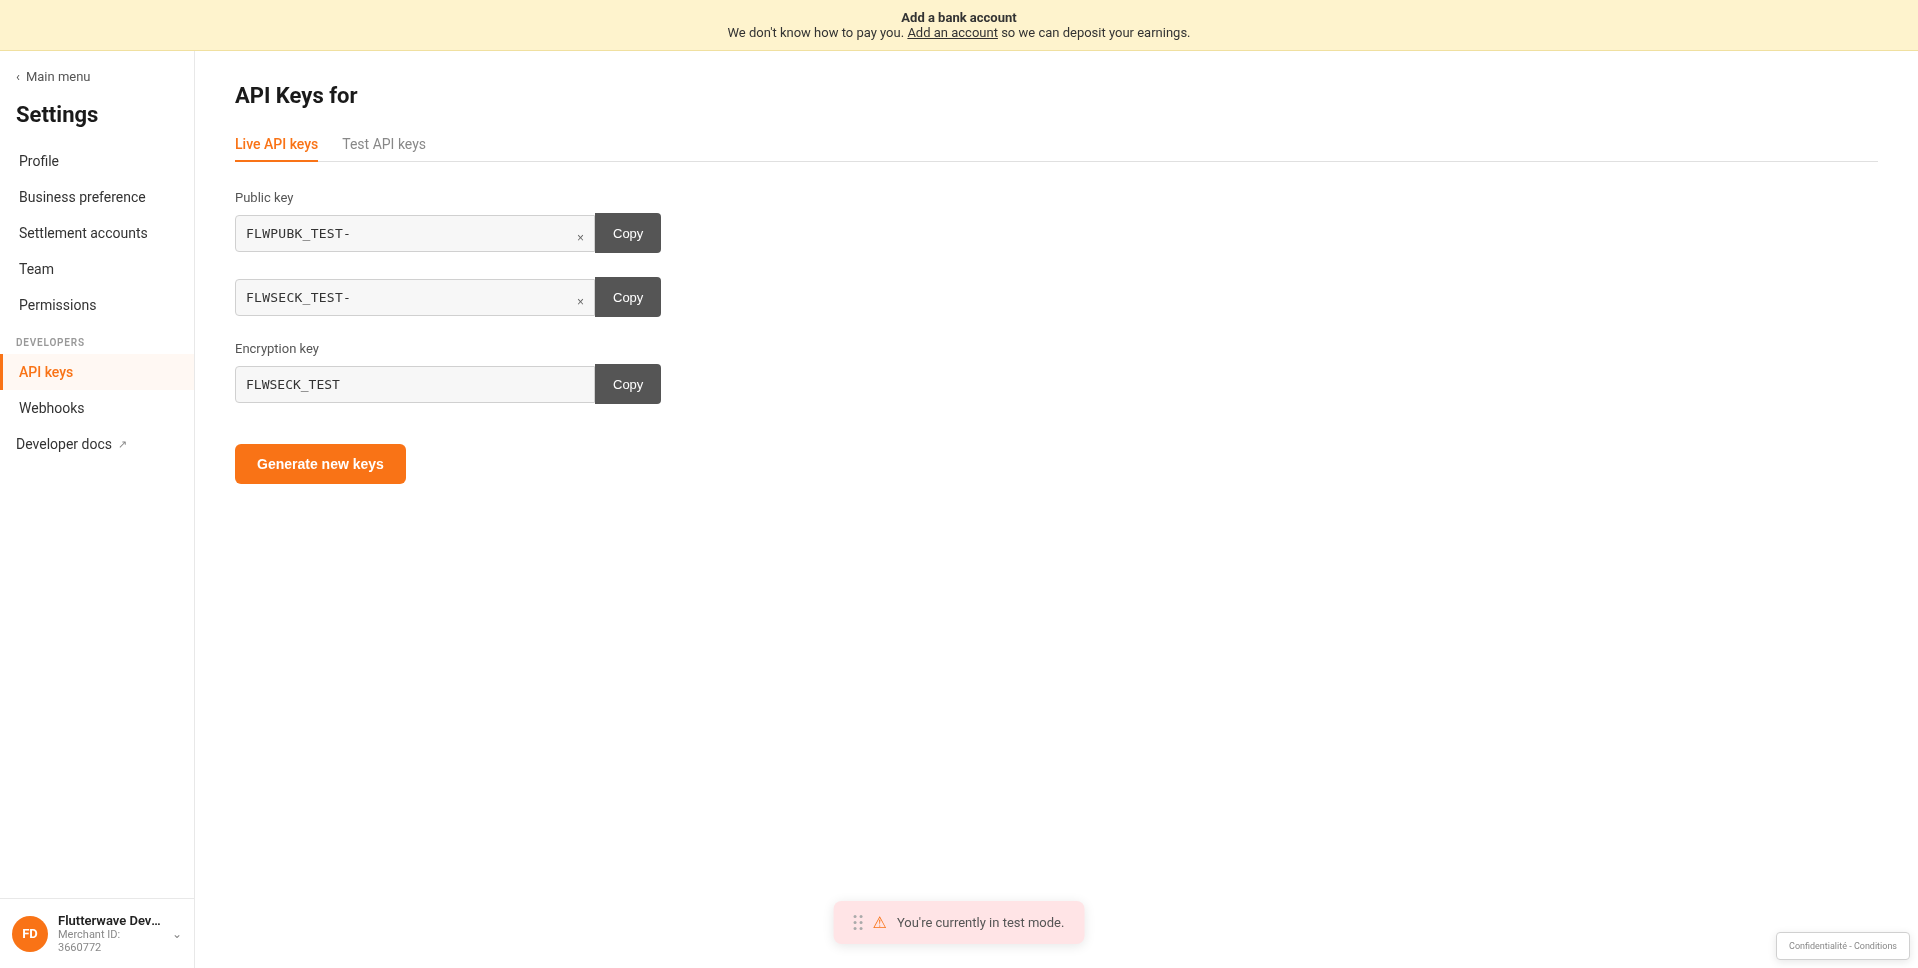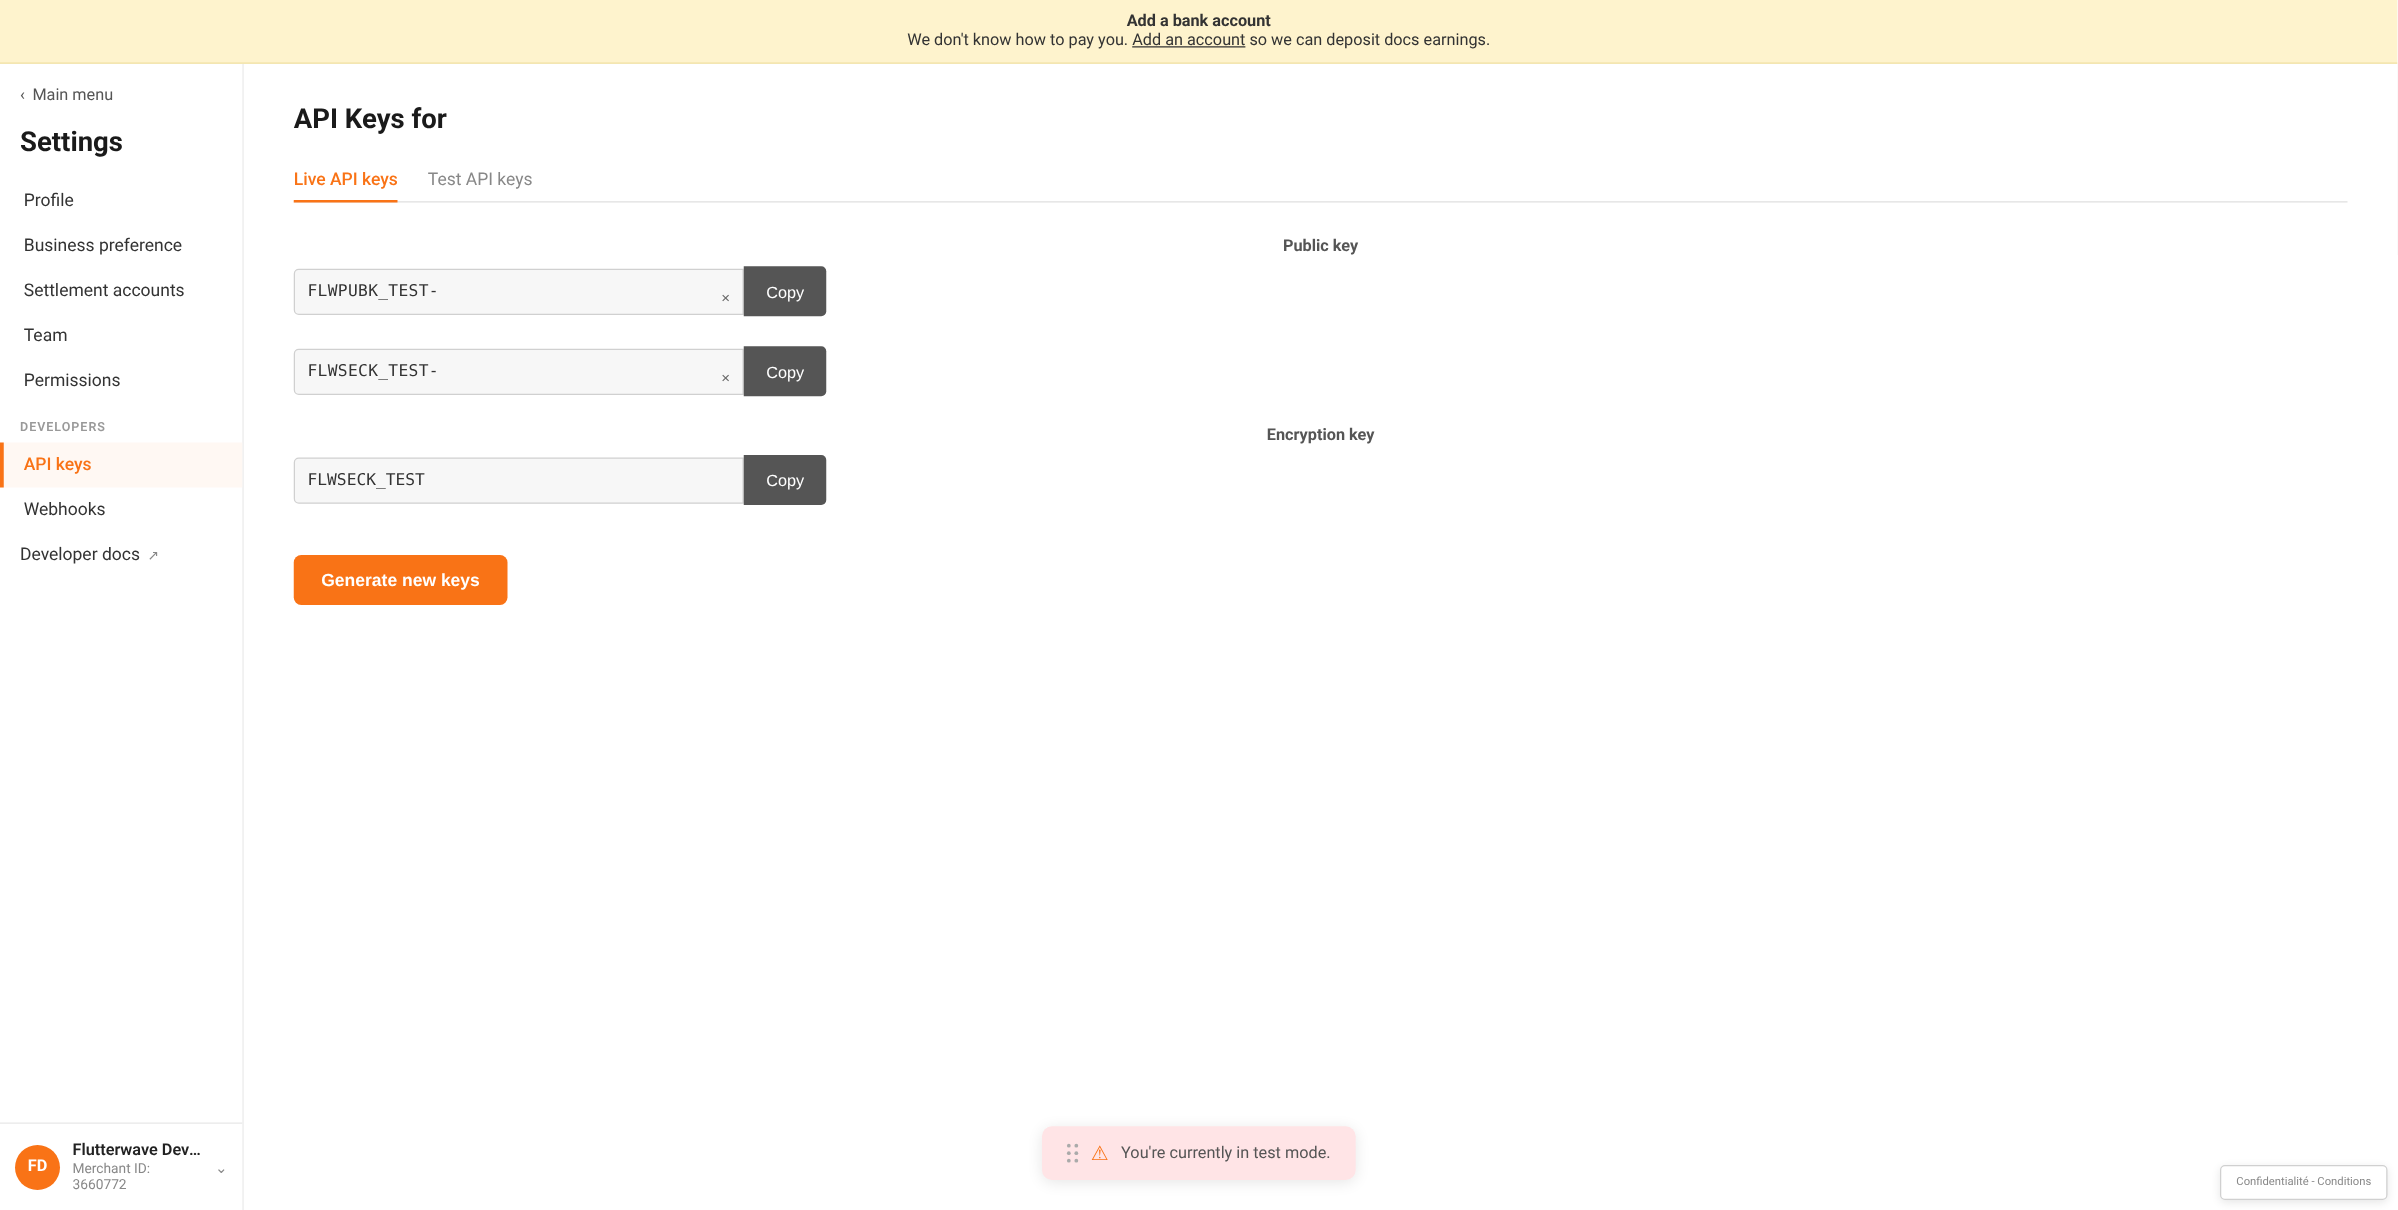--- a/index.html
+++ b/index.html
@@ -150,22 +150,21 @@
       color: #f97316;
       border-bottom: 2px solid #f97316;
       font-weight: 500;
     }
 
     .key-section { margin-bottom: 24px; }
     .key-label {
       font-size: 13px;
       color: #555;
       margin-bottom: 8px;
-      font-weight: 700;
-      text-align: center;
+      font-weight: 400;
     }
 
     .key-input-row {
       display: flex;
       align-items: center;
       gap: 0;
     }
 
     .key-input-wrapper {
       display: flex;
@@ -300,21 +299,21 @@
     }
     .external-icon { font-size: 11px; color: #888; }
   </style>
 </head>
 <body>
 
 <div class="top-banner">
   <strong>Add a bank account</strong><br>
   <span>We don't know how to pay you.</span>
   <a>Add an account</a>
-  <span> so we can deposit docs earnings.</span>
+  <span> so we can deposit your earnings.</span>
 </div>
 
 <div class="app-layout">
 
   <aside class="sidebar">
     <div class="sidebar-back">
       <span>‹</span>
       <span>Main menu</span>
     </div>
 

